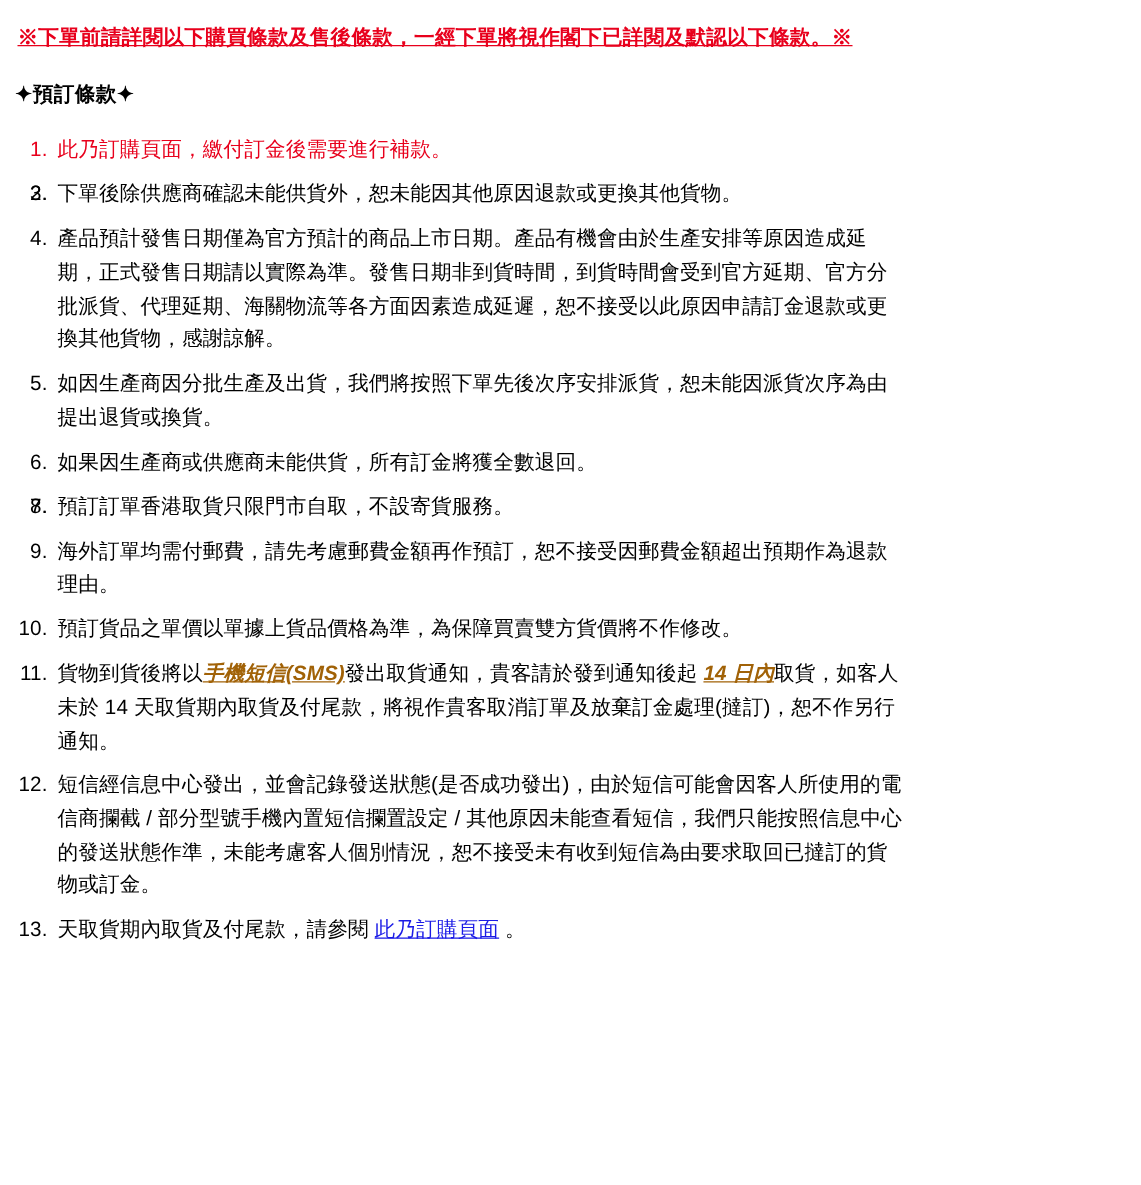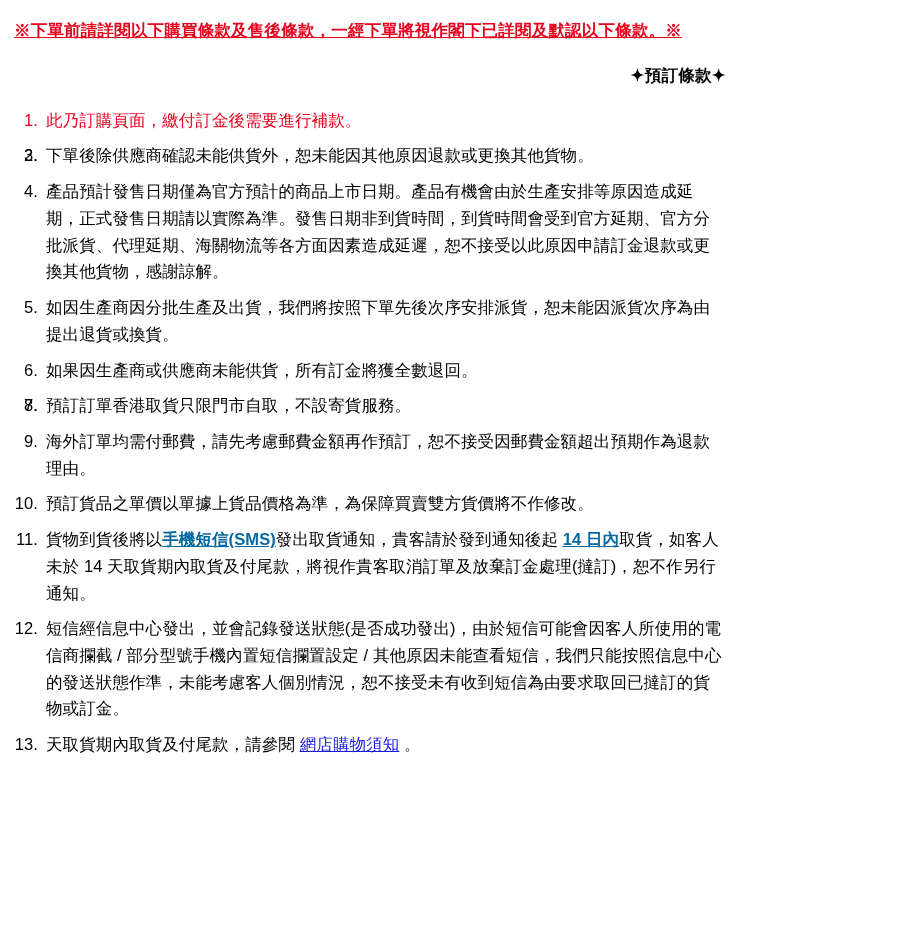--- a/index.html
+++ b/index.html
@@ -26,21 +26,20 @@
     letter-spacing: 0.2px;
     line-height: 1.5;
     margin: 6px 0 22px 2px;
     white-space: nowrap;
   }
   .section-heading {
     font-size: 16.5px;
     font-weight: bold;
     margin: 0 0 20px 0;
     letter-spacing: 0.3px;
-    text-align: right;
   }
   ol.terms {
     list-style: none;
     margin: 0;
     padding: 0;
   }
   ol.terms > li {
     position: relative;
     padding-left: 34px;
     margin-bottom: 9px;
@@ -55,23 +54,24 @@
     top: 0;
     width: 30px;
     text-align: right;
     padding-right: 4px;
     box-sizing: border-box;
   }
   li.red, li.red .num {
     color: #e8001c;
   }
   .u-red {
-    color: #0369a1;
+    color: #a16207;
     text-decoration: underline;
     font-weight: bold;
+    font-style: italic;
   }
   .u-black {
   }
   .link {
     color: #1a1ae6;
     text-decoration: underline;
   }
   .spacer {
     height: 8px;
   }
@@ -91,17 +91,17 @@
       <li><span class="num">3.</span><span>下單後除供應商確認未能供貨外，恕未能因其他原因退款或更換其他貨物。</span></li>
       <li><span class="num">4.</span><span>產品預計發售日期僅為官方預計的商品上市日期。產品有機會由於生產安排等原因造成延期，正式發售日期請以實際為準。發售日期非到貨時間，到貨時間會受到官方延期、官方分批派貨、代理延期、海關物流等各方面因素造成延遲，恕不接受以此原因申請訂金退款或更換其他貨物，感謝諒解。</span></li>
       <li><span class="num">5.</span><span>如因生產商因分批生產及出貨，我們將按照下單先後次序安排派貨，恕未能因派貨次序為由提出退貨或換貨。</span></li>
       <li><span class="num">6.</span><span>如果因生產商或供應商未能供貨，所有訂金將獲全數退回。</span></li>
       <li><span class="num">7.</span></li>
       <li><span class="num">8.</span><span>預訂訂單香港取貨只限門市自取，不設寄貨服務。</span></li>
       <li><span class="num">9.</span><span>海外訂單均需付郵費，請先考慮郵費金額再作預訂，恕不接受因郵費金額超出預期作為退款理由。</span></li>
       <li><span class="num">10.</span><span>預訂貨品之單價以單據上貨品價格為準，為保障買賣雙方貨價將不作修改。</span></li>
       <li><span class="num">11.</span><span><span>貨物到貨後將以</span><span class="u-red">手機短信(SMS)</span><span>發出取貨通知，貴客請於發到通知後起 </span><span class="u-red">14 日內</span><span>取貨，如客人未於 14 天取貨期內取貨及付尾款，將視作貴客取消訂單及放棄訂金處理(撻訂)，恕不作另行通知。</span></span></li>
       <li><span class="num">12.</span><span><span>短信經信息中心發出，並會記錄發送狀態(是否成功發出)，由於短信可能會因客人所使用的電信商攔截 / 部分型號手機內置短信攔置設定 / 其他原因未能</span><span class="u-black">查看短信</span><span>，我們只能按照信息中心的發送狀態作準，未能考慮客人個別情況，恕不接受未有收到短信為由要求取回已撻訂的貨物或訂金。</span></span></li>
-      <li><span class="num">13.</span><span><span>天取貨期內取貨及付尾款，請參閱 </span><span class="link">網店購物須知</span><span> 。</span></span></li>
+      <li><span class="num">13.</span><span><span>天取貨期內取貨及付尾款，請參閱 </span><span class="link">此乃訂購頁面</span><span> 。</span></span></li>
     </ol>
 
   <div class="spacer"></div>
 </div>
 
 </body></html>

